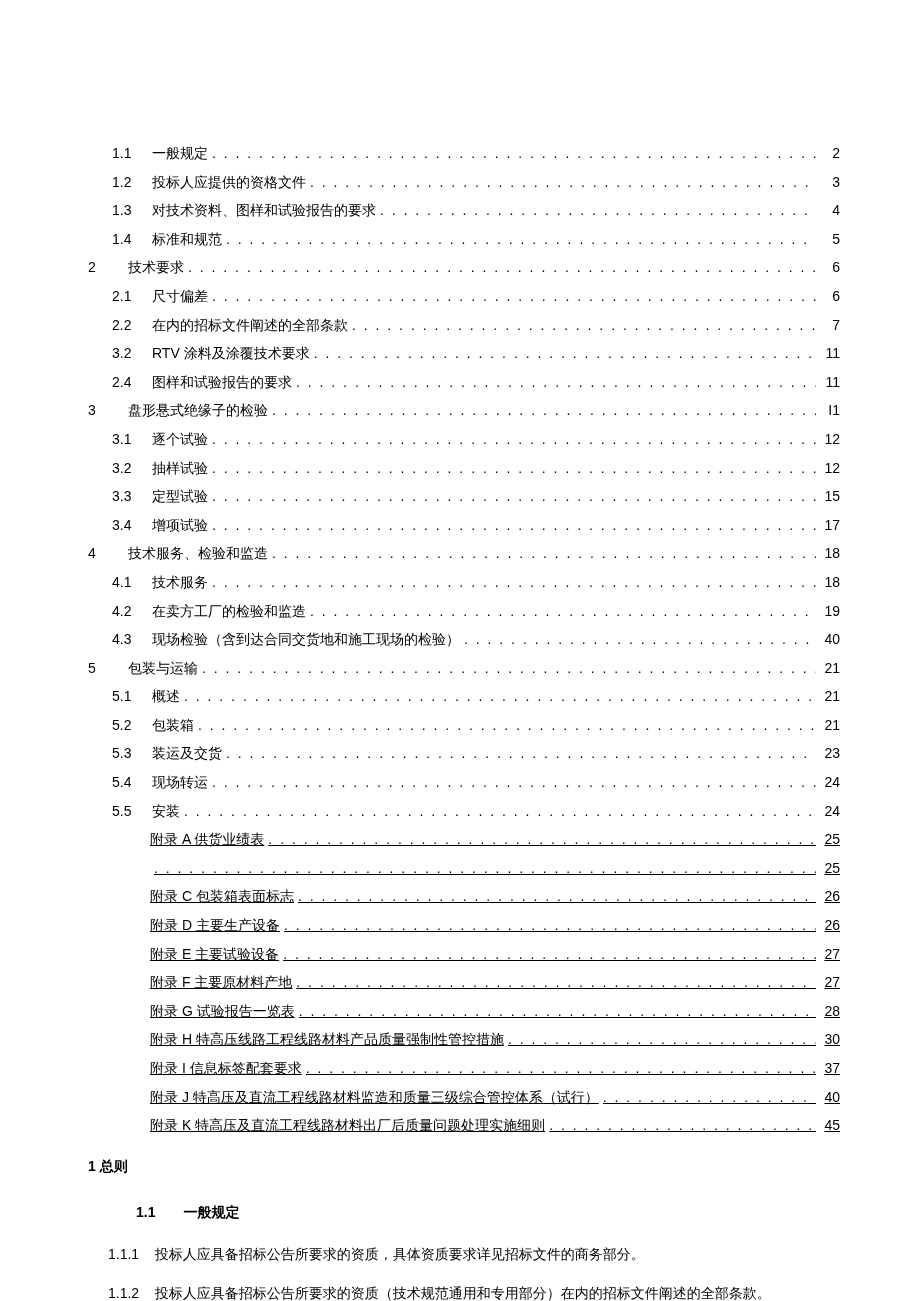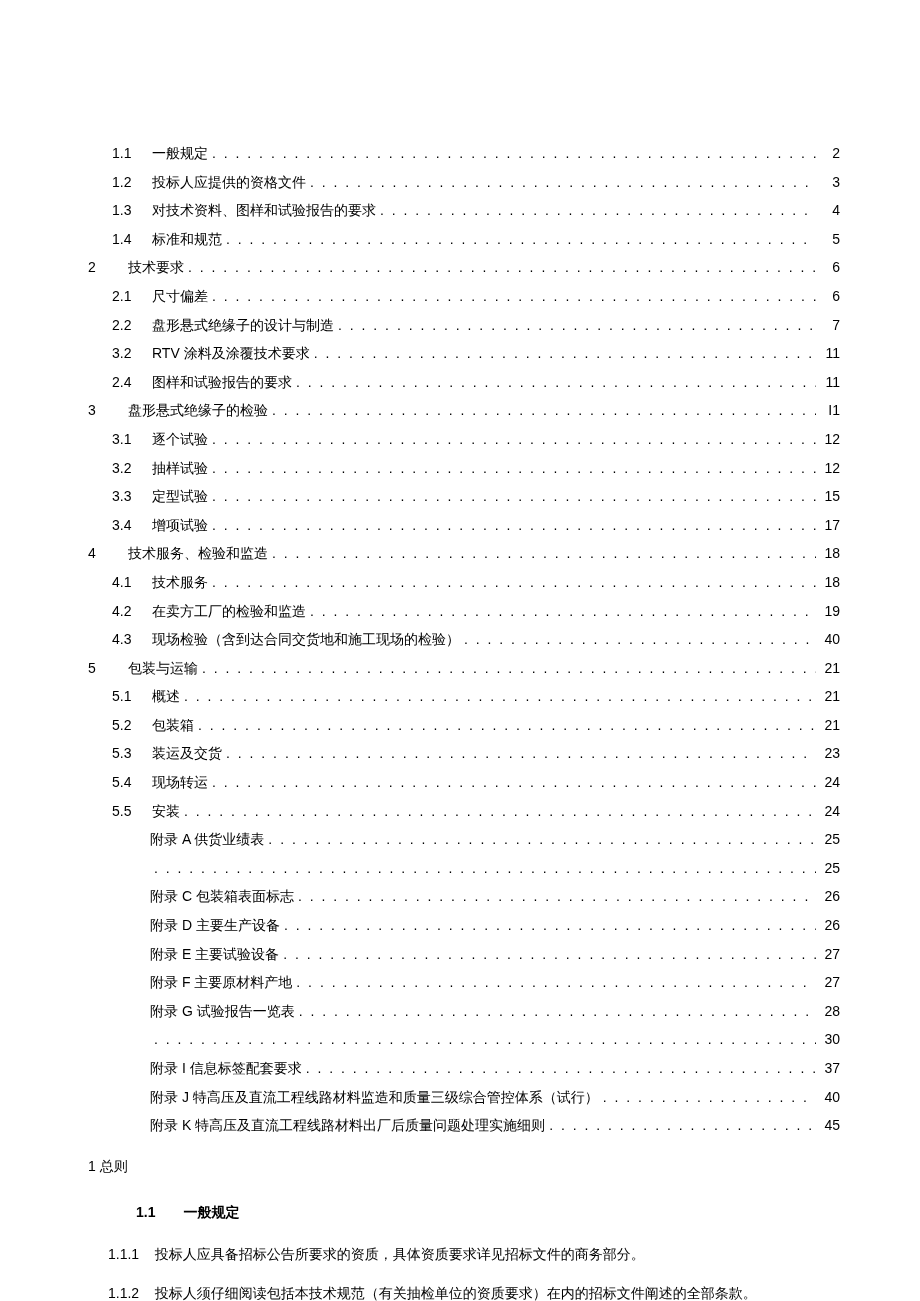--- a/index.html
+++ b/index.html
@@ -14,40 +14,40 @@
     line-height: 1.9;
   }
   .toc-item {
     display: flex;
     align-items: baseline;
     white-space: nowrap;
     margin-bottom: 2px;
   }
   .toc-item.lvl1 { padding-left: 8px; }
   .toc-item.lvl2 { padding-left: 32px; }
-  .toc-item.lvl3 { padding-left: 70px; }
+  .toc-item.lvl3 { padding-left: 70px; text-decoration: underline; }
   .toc-num {
     flex-shrink: 0;
     margin-right: 16px;
     min-width: 24px;
   }
   .toc-title { flex-shrink: 0; }
   .toc-leader {
     flex: 1 1 auto;
     overflow: hidden;
     margin: 0 4px;
     letter-spacing: 2px;
     color: #000;
   }
   .toc-leader::after {
     content: ". . . . . . . . . . . . . . . . . . . . . . . . . . . . . . . . . . . . . . . . . . . . . . . . . . . . . . . . . . . . . . . . . . . . . . . . . . . . . . . . . . . . . . . . . . . . . . . . . . . . . . . . . . . . . . . . . . . . . . . . . . . . . . . . . . . . . . . . . . . . . . . . . . . . . . . . . . . . . . . . . . . . . . . . . . . . . . . . . . . . . . . . . . . . . . . . . . . . . . . . . . . . . . . . . . . . . . . . . . . . . . . . . . . . . . . . . . . . . . . . . . . . . . . . . . . .";
   }
   .toc-page { flex-shrink: 0; text-align: right; min-width: 20px; }
   .section-heading {
-    font-weight: normal;
+    font-weight: bold;
     margin-top: 14px;
     margin-bottom: 8px;
     padding-left: 8px;
   }
   .subheading {
     display: flex;
     gap: 28px;
     font-weight: bold;
     margin: 20px 0 14px 56px;
   }
@@ -93,21 +93,21 @@
       <span class="toc-page">6</span>
     </div>
     <div class="toc-item lvl2">
       <span class="toc-num">2.1</span>
       <span class="toc-title">尺寸偏差</span>
       <span class="toc-leader"></span>
       <span class="toc-page">6</span>
     </div>
     <div class="toc-item lvl2">
       <span class="toc-num">2.2</span>
-      <span class="toc-title">盘形悬式绝缘子的设计与制造</span>
+      <span class="toc-title">在内的招标文件阐述的全部条款</span>
       <span class="toc-leader"></span>
       <span class="toc-page">7</span>
     </div>
     <div class="toc-item lvl2">
       <span class="toc-num">3.2</span>
       <span class="toc-title">RTV 涂料及涂覆技术要求</span>
       <span class="toc-leader"></span>
       <span class="toc-page">11</span>
     </div>
     <div class="toc-item lvl2">
@@ -234,20 +234,21 @@
       <span class="toc-title">附录 F 主要原材料产地</span>
       <span class="toc-leader"></span>
       <span class="toc-page">27</span>
     </div>
     <div class="toc-item lvl3">
       <span class="toc-title">附录 G 试验报告一览表</span>
       <span class="toc-leader"></span>
       <span class="toc-page">28</span>
     </div>
     <div class="toc-item lvl3">
+      <span class="toc-title">附录 H 特高压线路工程线路材料产品质量强制性管控措施</span>
       <span class="toc-leader"></span>
       <span class="toc-page">30</span>
     </div>
     <div class="toc-item lvl3">
       <span class="toc-title">附录 I 信息标签配套要求</span>
       <span class="toc-leader"></span>
       <span class="toc-page">37</span>
     </div>
     <div class="toc-item lvl3">
       <span class="toc-title">附录 J 特高压及直流工程线路材料监造和质量三级综合管控体系（试行）</span>
@@ -271,14 +272,14 @@
   <span>一般规定</span>
 </div>
 
 <p class="para">
   <span class="bold">1.1.1</span>&nbsp;&nbsp;&nbsp;
   <span>投标人应具备招标公告所要求的资质，具体资质要求详见招标文件的商务部分。</span>
 </p>
 
 <p class="para">
   <span class="bold">1.1.2</span>&nbsp;&nbsp;&nbsp;
-  <span>投标人须仔细阅读包括本技术规范（有关抽检单位的资质要求）在内的招标文件阐述的全部条款。</span>
+  <span>投标人应具备招标公告所要求的资质（技术规范通用和专用部分）在内的招标文件阐述的全部条款。</span>
 </p>
 
 </body></html>

